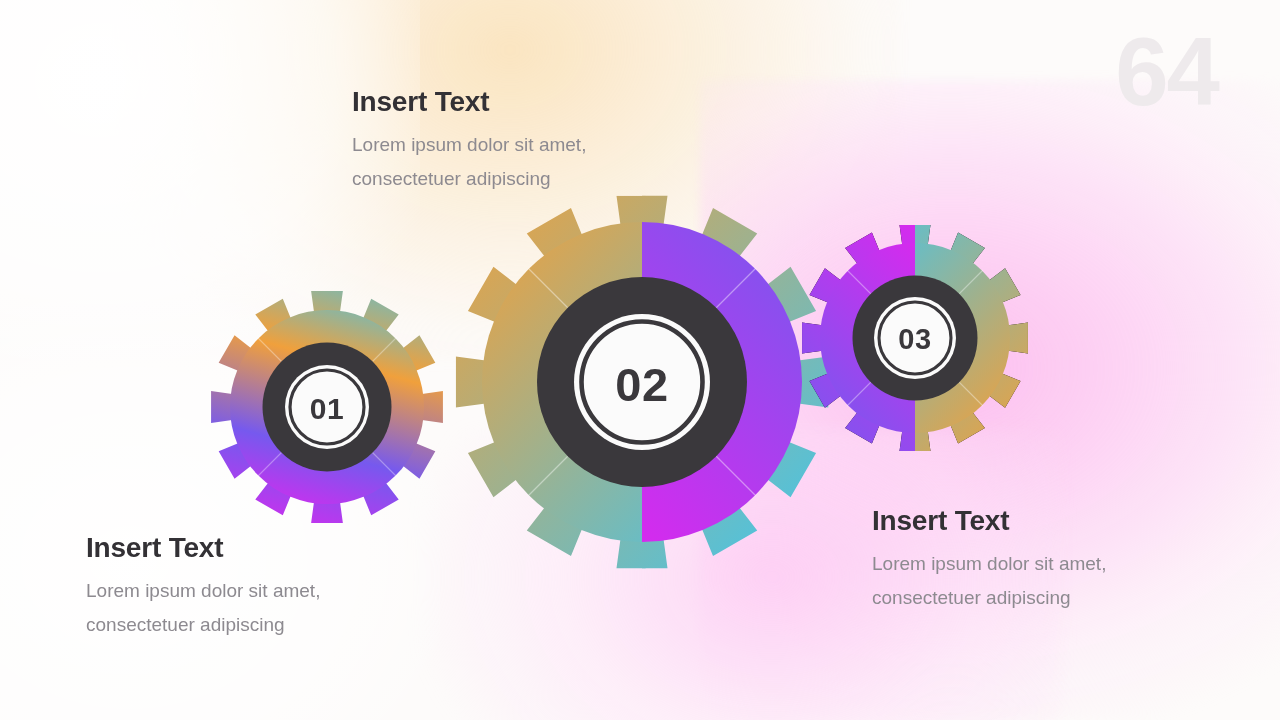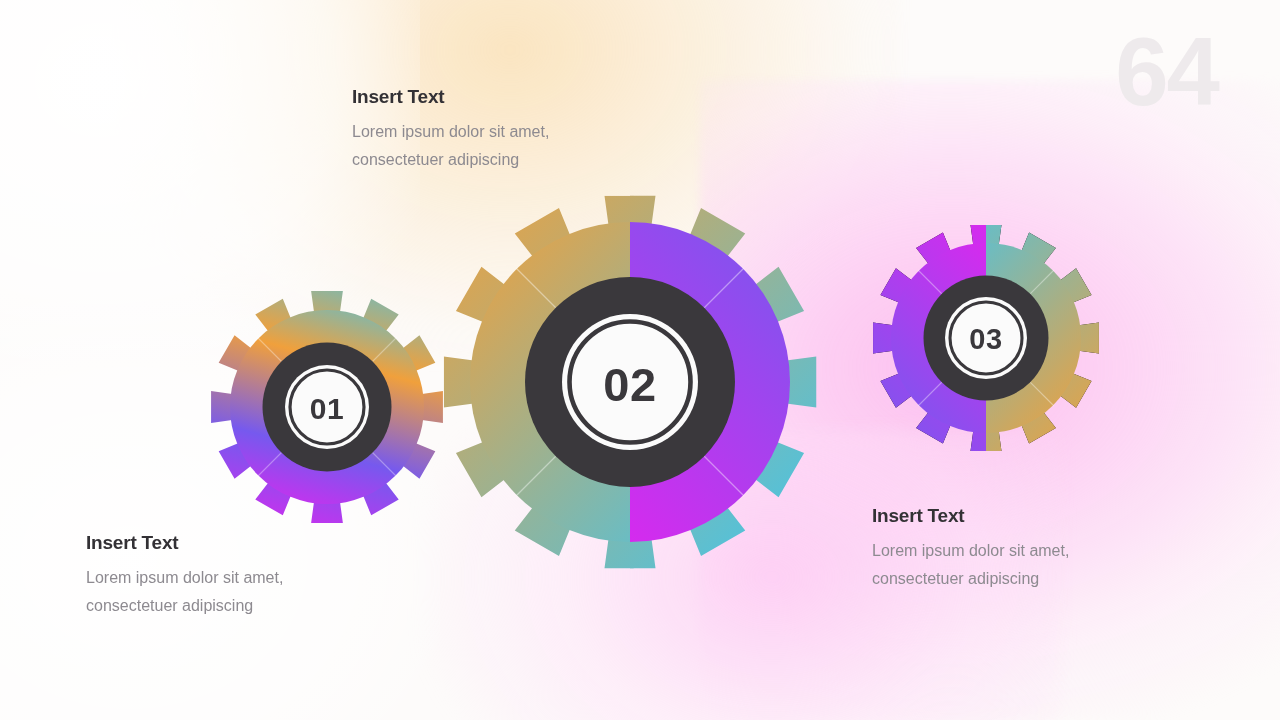--- a/index.html
+++ b/index.html
@@ -92,29 +92,29 @@
     font-weight: 800;
     letter-spacing: -2px;
     color: #eeeaec;
     line-height: 1;
     user-select: none;
   }
 
   
   .txt-block { position: absolute; }
   .txt-title {
-    font-size: 19px;
+    font-size: 28px;
     font-weight: 700;
     color: #333135;
     letter-spacing: -0.2px;
     margin: 0 0 10px 0;
     white-space: nowrap;
   }
   .txt-body {
-    font-size: 16px;
+    font-size: 19px;
     font-weight: 400;
     color: #8d8a90;
     line-height: 1.78;
     margin: 0;
     white-space: pre-line;
   }
 
   #block-top    { left: 352px; top:  86px; width: 300px; }
   #block-left   { left:  86px; top: 532px; width: 300px; }
   #block-right  { left: 872px; top: 505px; width: 300px; }
@@ -126,22 +126,22 @@
   .gear svg { display: block; overflow: visible; }
   .gear-num {
     font-family: "Liberation Sans", sans-serif;
     font-weight: 700;
     fill: #3a383c;
     text-anchor: middle;
     dominant-baseline: central;
     letter-spacing: 0.5px;
   }
   #gear-01 { left: 208px; top: 288px; }
-  #gear-02 { left: 440px; top: 192px; }
-  #gear-03 { left: 870px; top: 222px; }
+  #gear-02 { left: 452px; top: 192px; }
+  #gear-03 { left: 799px; top: 222px; }
 </style>
 </head>
 <body>
 
 <div id="slide">
 
   <div class="bg-layer">
     <div class="blob-cream"></div>
     <div class="blob-pink-right"></div>
     <div class="blob-pink-bottom"></div>

